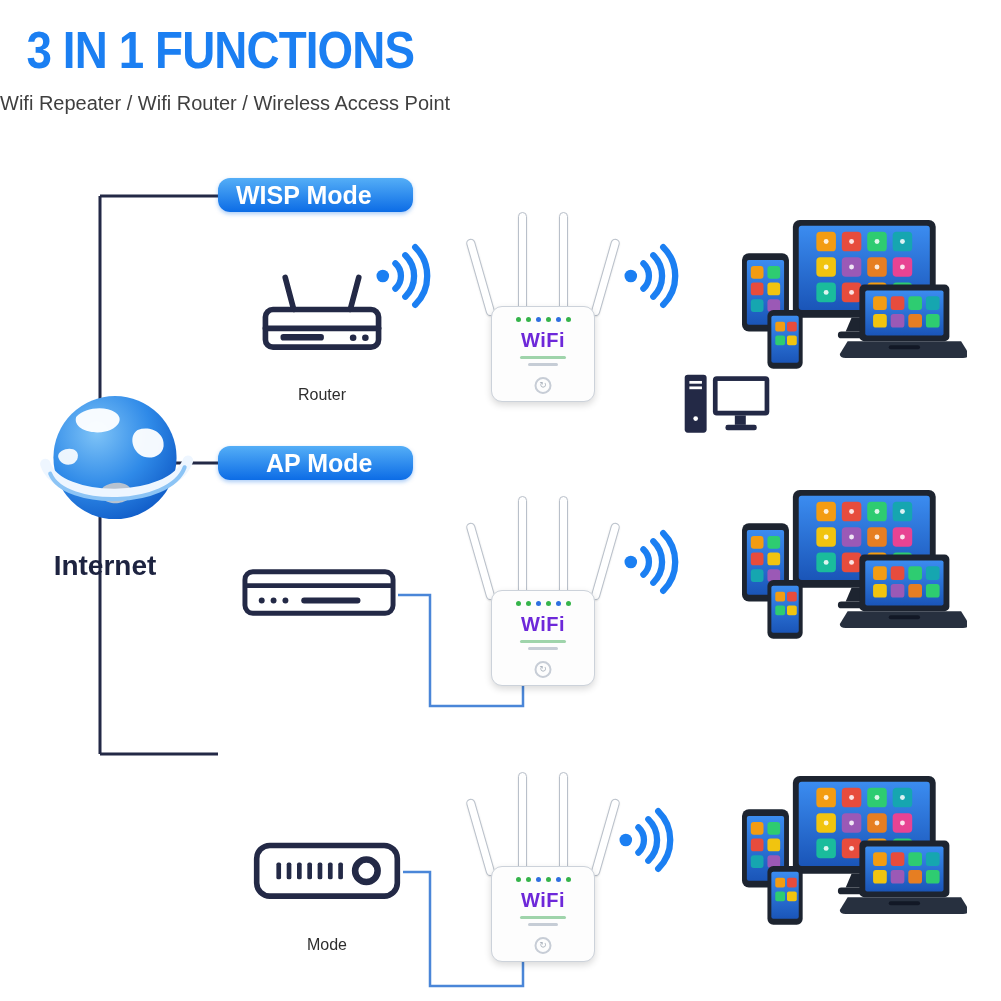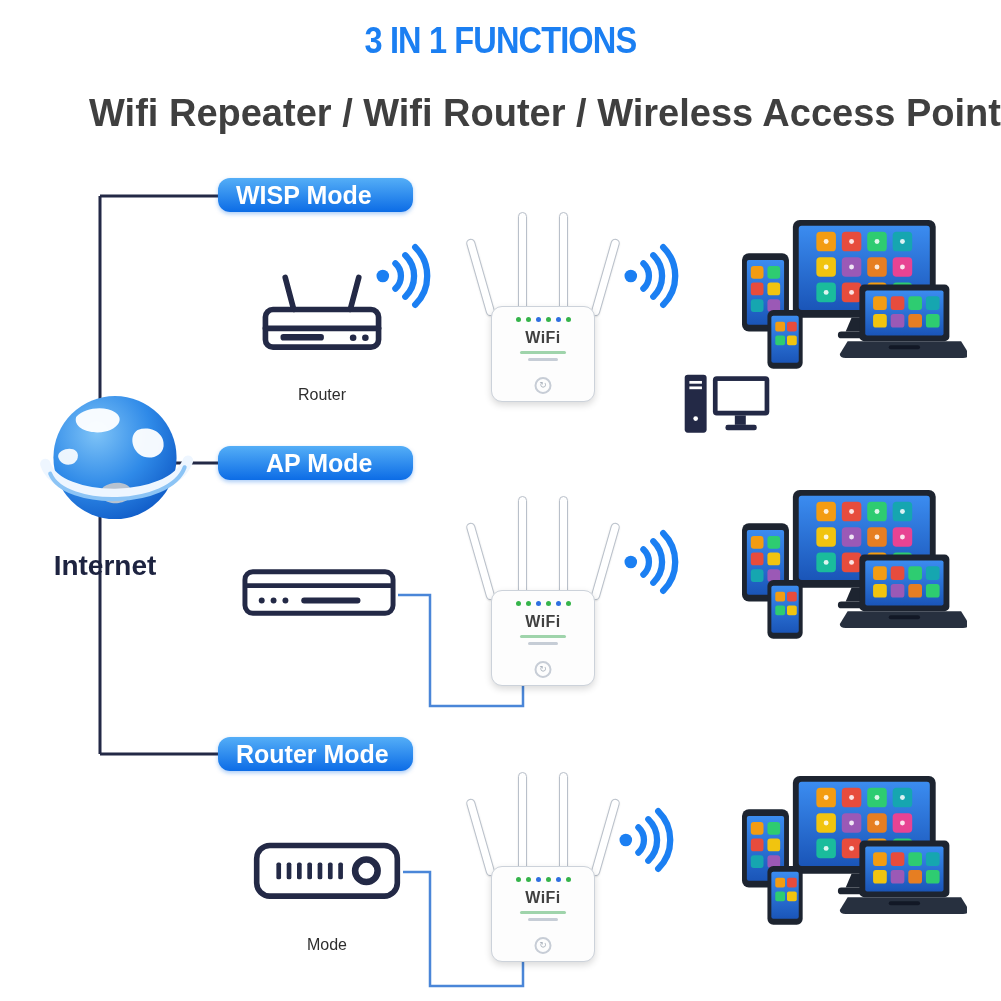--- a/index.html
+++ b/index.html
@@ -1,25 +1,25 @@
 <!DOCTYPE html>
 <html><head>
 <meta charset="utf-8">
 <style>
   html,body{margin:0;padding:0;background:#fff;}
   .page{position:relative;width:1001px;height:1001px;background:#fff;overflow:hidden;
         font-family:"Liberation Sans",sans-serif;}
   .abs{position:absolute;}
 
   
-  .title{top:20px;left:0;width:100%;text-align:center;color:#1b7ff2;
-         font-size:37px;font-weight:800;letter-spacing:-1px;z-index:2;}
+  .title{top:20px;left:0;width:100%;color:#1b7ff2;
+         font-size:52px;font-weight:800;letter-spacing:-1px;z-index:2;}
   .title span{display:inline-block;transform:scaleX(.88);}
-  .subtitle{top:92px;left:0;width:100%;text-align:right;color:#3f3f3f;
-            font-size:38px;font-weight:700;z-index:2;}
+  .subtitle{top:92px;left:0;width:100%;text-align:left;color:#3f3f3f;
+            font-size:20px;font-weight:400;z-index:2;}
 
   
   .connectors{top:0;left:0;z-index:1;}
 
   
   .banner{left:218px;width:195px;height:34px;line-height:34px;z-index:2;
           background:linear-gradient(180deg,#54aef7,#0c6ce6);
           border-radius:12px;color:#fff;font-size:25px;font-weight:700;
           padding-left:18px;box-sizing:border-box;box-shadow:0 2px 4px rgba(12,108,230,.35);}
   .banner-wisp{top:178px;}
@@ -66,21 +66,21 @@
   .a2{left:40px;top:0;height:104px;}
   .a3{right:40px;top:0;height:104px;}
   .a4{right:8px;top:24px;height:80px;transform:rotate(16deg);transform-origin:50% 95%;}
   .rep-body{position:absolute;left:13px;bottom:0;width:104px;height:96px;background:#fdfdfd;
             border:1.5px solid #ccd2da;border-radius:11px;box-shadow:0 3px 7px rgba(0,0,0,.15);
             text-align:center;box-sizing:border-box;padding-top:10px;}
   .leds{display:flex;justify-content:center;gap:5px;}
   .leds i{width:5px;height:5px;border-radius:50%;display:block;}
   .leds .g{background:#35b44a;}
   .leds .b{background:#2e6fe0;}
-  .rep-brand{margin-top:7px;font-weight:800;font-size:16px;color:#404040;letter-spacing:.5px;}
+  .rep-brand{margin-top:7px;font-weight:800;font-size:20px;color:#6d28d9;letter-spacing:.5px;}
   .rep-line{height:3px;border-radius:2px;margin:4px auto 0;}
   .l1{width:46px;background:#9fd4ab;}
   .l2{width:30px;background:#c6cdd6;}
   .rep-btn{position:absolute;bottom:7px;left:50%;transform:translateX(-50%);
            width:17px;height:17px;border:2px solid #c7cdd6;border-radius:50%;
            box-sizing:border-box;color:#aab2bc;font-size:9px;line-height:13px;}
   .rep-btn::after{content:"\21BB";}
 </style>
 </head>
 <body>
@@ -257,21 +257,20 @@
       <path d="M34 84 C44 78 56 82 54 92 C52 102 38 104 32 96 C28 90 30 87 34 84 Z" fill="#ffffff" opacity=".9"></path>
       <path d="M86 128 C98 120 116 122 120 132 C124 142 110 150 96 148 C84 146 78 136 86 128 Z" fill="#b7c2cf"></path>
       <path d="M14 100 C30 150 170 150 190 96" fill="none" stroke="#eef6ff" stroke-width="13" stroke-linecap="round"></path>
       <path d="M20 112 C38 156 168 154 186 104" fill="none" stroke="#8cc4f5" stroke-width="5" stroke-linecap="round"></path>
     </svg>
   </div>
   <div class="abs banner banner-wisp">WISP Mode</div>
 
   <div class="abs internet-label">Internet</div>
   <div class="abs banner banner-ap">AP Mode</div>
-  <div class="abs banner banner-router">Router Mode</div>
 
   <svg class="abs icon icon-router" viewBox="0 0 140 115">
       <use href="#sym-router"></use>
     </svg>
   <div class="abs lbl lbl-router">Router</div>
   <svg class="abs wifi wifi-wisp-1" viewBox="0 0 80 80">
       <use href="#sym-wifi"></use>
     </svg>
   <svg class="abs wifi wifi-wisp-2" viewBox="0 0 80 80">
       <use href="#sym-wifi"></use>

